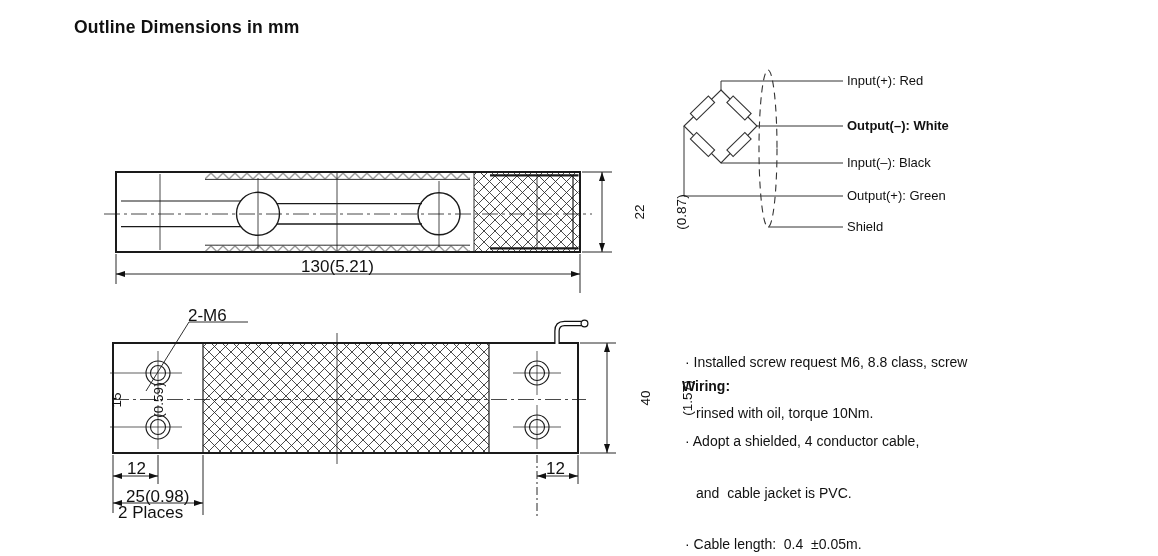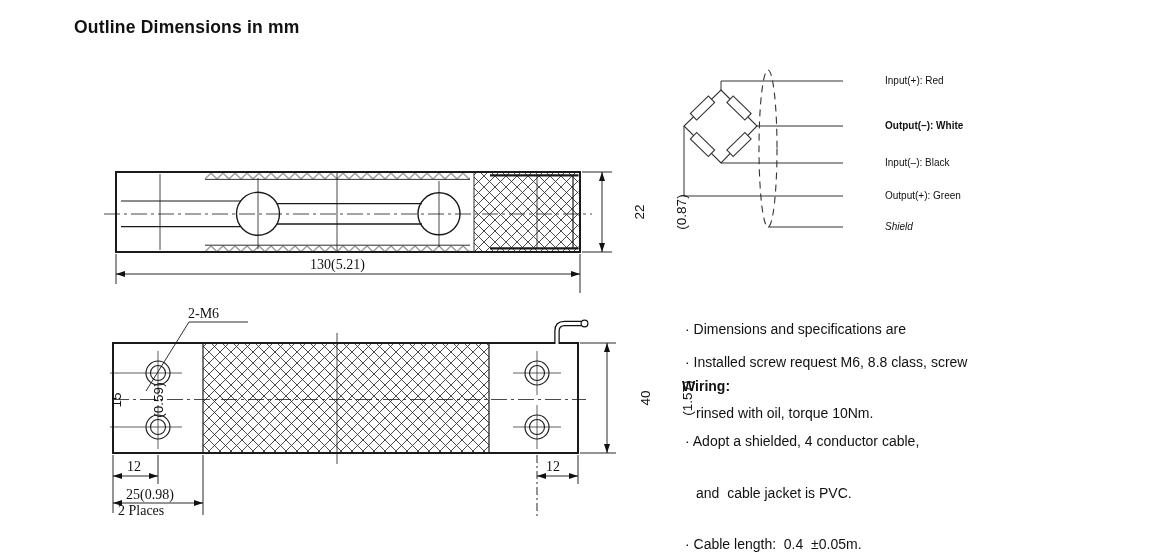--- a/index.html
+++ b/index.html
@@ -3,31 +3,31 @@
 <meta charset="utf-8">
 <style>
   html,body{margin:0;padding:0;}
   body{
     width:1158px;height:556px;position:relative;overflow:hidden;
     background:#ffffff;color:#111;
     font-family:"Liberation Sans", sans-serif;
   }
   .abs{position:absolute;white-space:pre;}
   .title{font-weight:bold;font-size:17.5px;letter-spacing:.2px;}
-  .dim{font-size:14px;font-family:Liberation Serif, serif;}
+  .dim{font-size:17px;}
   .ctr{text-align:center;}
   .rot{
     transform:rotate(-90deg);
     font-size:13.5px;line-height:14px;text-align:center;
     background:#fff;
   }
   .note{font-size:14px;line-height:14.6px;}
   .wline{font-size:14px;line-height:15.7px;}
   .cont{padding-left:11px;}
-  .wlabel{font-size:10px;line-height:15px;margin-left:38px;}
+  .wlabel{font-size:13px;line-height:15px;}
   .bold{font-weight:bold;}
   svg{position:absolute;left:0;top:0;}
 </style>
 </head>
 <body>
 
 <svg width="1158" height="556" viewBox="0 0 1158 556">
   <defs>
     <marker id="arr" markerWidth="10" markerHeight="7" refX="9" refY="3" orient="auto-start-reverse" markerUnits="userSpaceOnUse">
       <path d="M0,0 L9,3 L0,6 Z" fill="#111"></path>
@@ -187,24 +187,23 @@
 <div class="abs dim" style="left:546px;top:459px;">12</div>
 <div class="abs rot" style="left:595px;top:384px;width:60px;height:28px;">
   <div>40</div>
   <div>(1.57)</div>
 </div>
 
 <div class="abs wlabel" style="left:847px;top:73px;">Input(+): Red</div>
 <div class="abs wlabel" style="left:847px;top:118px;font-weight:bold;">Output(–): White</div>
 <div class="abs wlabel" style="left:847px;top:155px;">Input(–): Black</div>
 <div class="abs wlabel" style="left:847px;top:188px;">Output(+): Green</div>
-<div class="abs wlabel" style="left:847px;top:219px;font-style:italic;">Shield</div>
+<div class="abs wlabel" style="left:847px;top:219px;">Shield</div>
 
 <div class="abs" style="left:685px;top:286px;">
-  <div class="note">· Dimensions and specifications are</div>
 </div>
 <div class="abs" style="left:685px;top:319px;">
   <div class="note">· Installed screw request M6, 8.8 class, screw</div>
   <div class="note cont">rinsed with oil, torque 10Nm.</div>
 </div>
 
 <div class="abs note bold" style="left:682px;top:379px;">Wiring:</div>
 <div class="abs" style="left:685px;top:398px;">
   <div class="wline">· Adopt a shielded, 4 conductor cable,</div>
   <div class="wline cont">and  cable jacket is PVC.</div>

